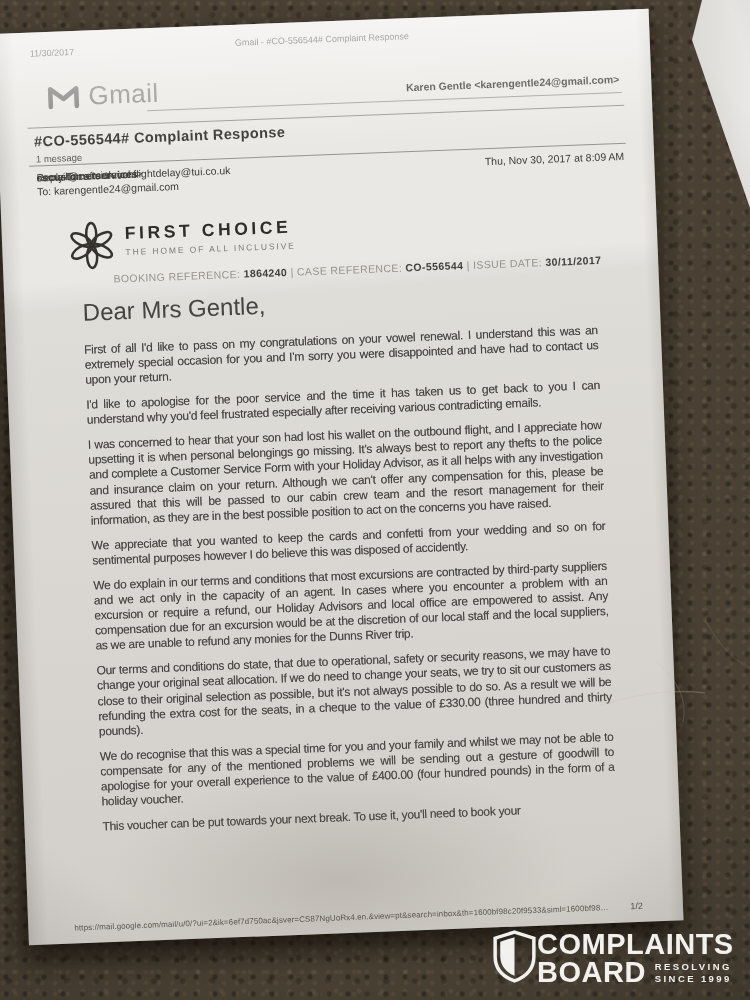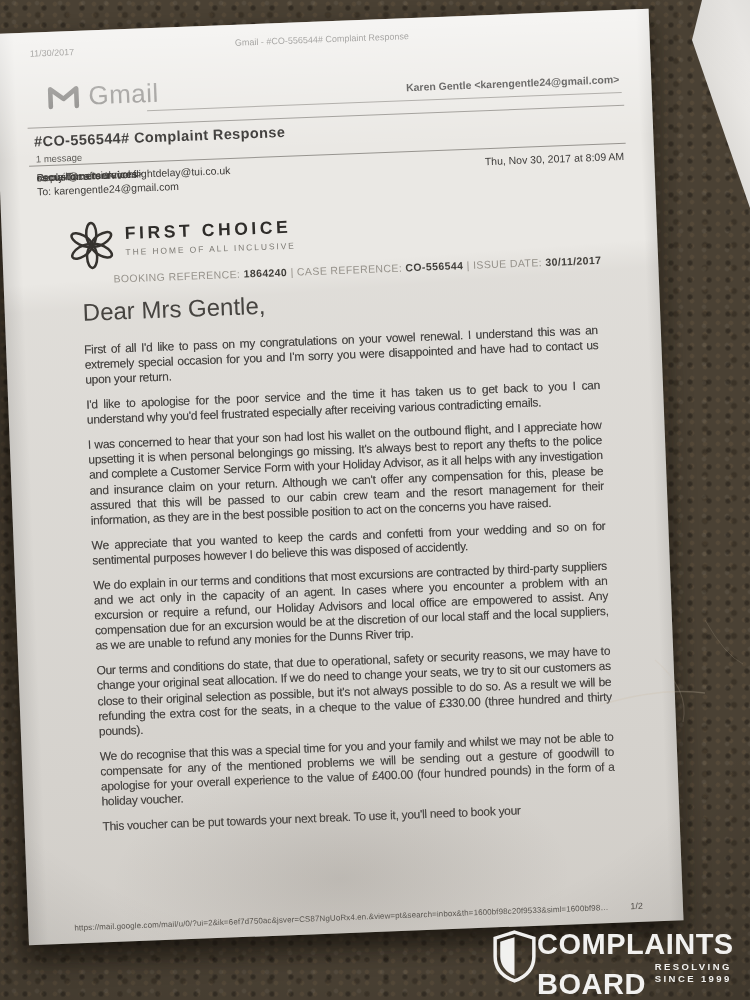--- a/index.html
+++ b/index.html
@@ -63,21 +63,21 @@
     color:#434140;text-align:justify;text-shadow:0 0 0.5px rgba(70,68,64,0.55);}
   .pfooter{left:46px;right:40px;top:891px;display:flex;justify-content:space-between;align-items:baseline;}
   .pfooter span{position:static;}
   .purl{font-size:8px;color:#55534f;letter-spacing:0.1px;}
   .ppage{font-size:9px;color:#4d4b47;margin-left:10px;}
   
   .watermark{position:absolute;left:492px;top:930px;z-index:6;display:flex;align-items:flex-start;opacity:0.94;}
   .wm-text{display:flex;flex-direction:column;}
   .wm-line1{font-size:29px;font-weight:800;color:#fdfdfc;letter-spacing:0.5px;line-height:29px;}
   .wm-row2{display:flex;align-items:flex-start;gap:9px;}
-  .wm-line2{font-size:29px;font-weight:800;color:#fdfdfc;letter-spacing:0.5px;line-height:27px;margin-top:12px;}
+  .wm-line2{font-size:29px;font-weight:800;color:#fdfdfc;letter-spacing:0.5px;line-height:27px;}
   .wm-sub{display:flex;flex-direction:column;margin-top:2px;}
   .wm-sub span{font-size:9.5px;font-weight:700;color:#fdfdfc;letter-spacing:2.4px;line-height:11.5px;}
   .fibers{position:absolute;left:0;top:0;z-index:4;pointer-events:none;}
 </style>
 </head>
 <body>
 
 <div class="sheet2"></div>
 
 <div class="paper">

